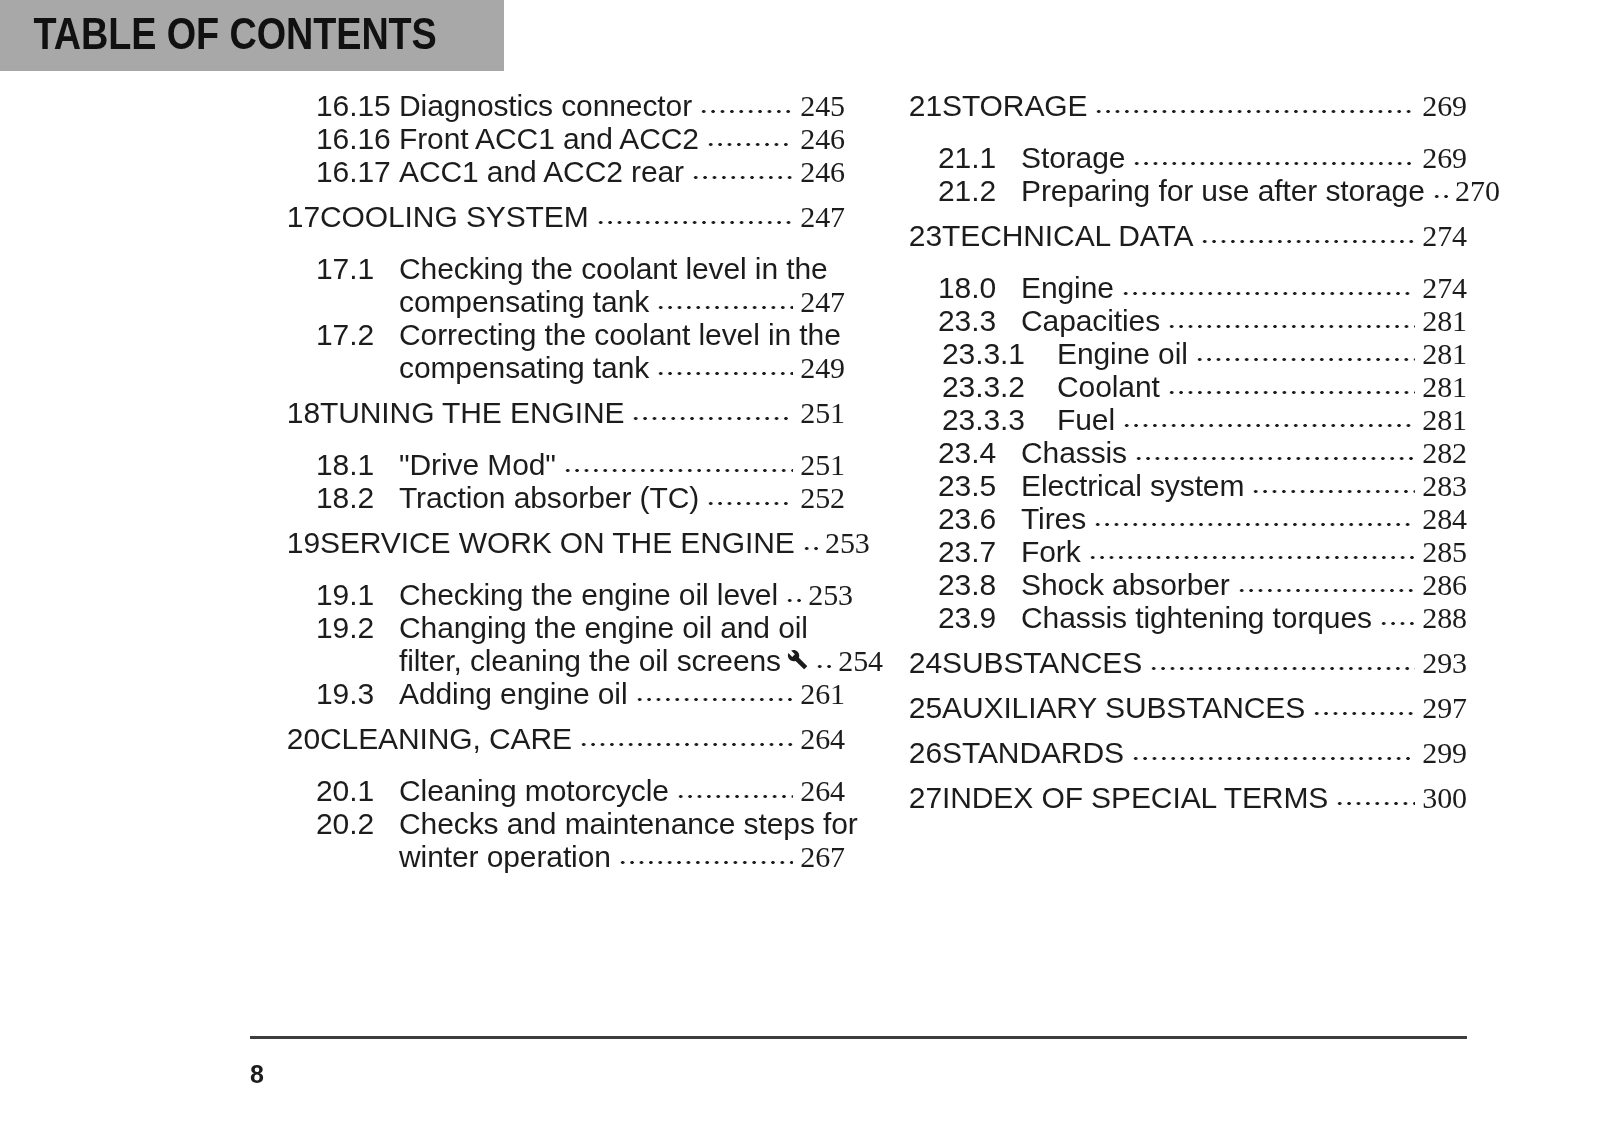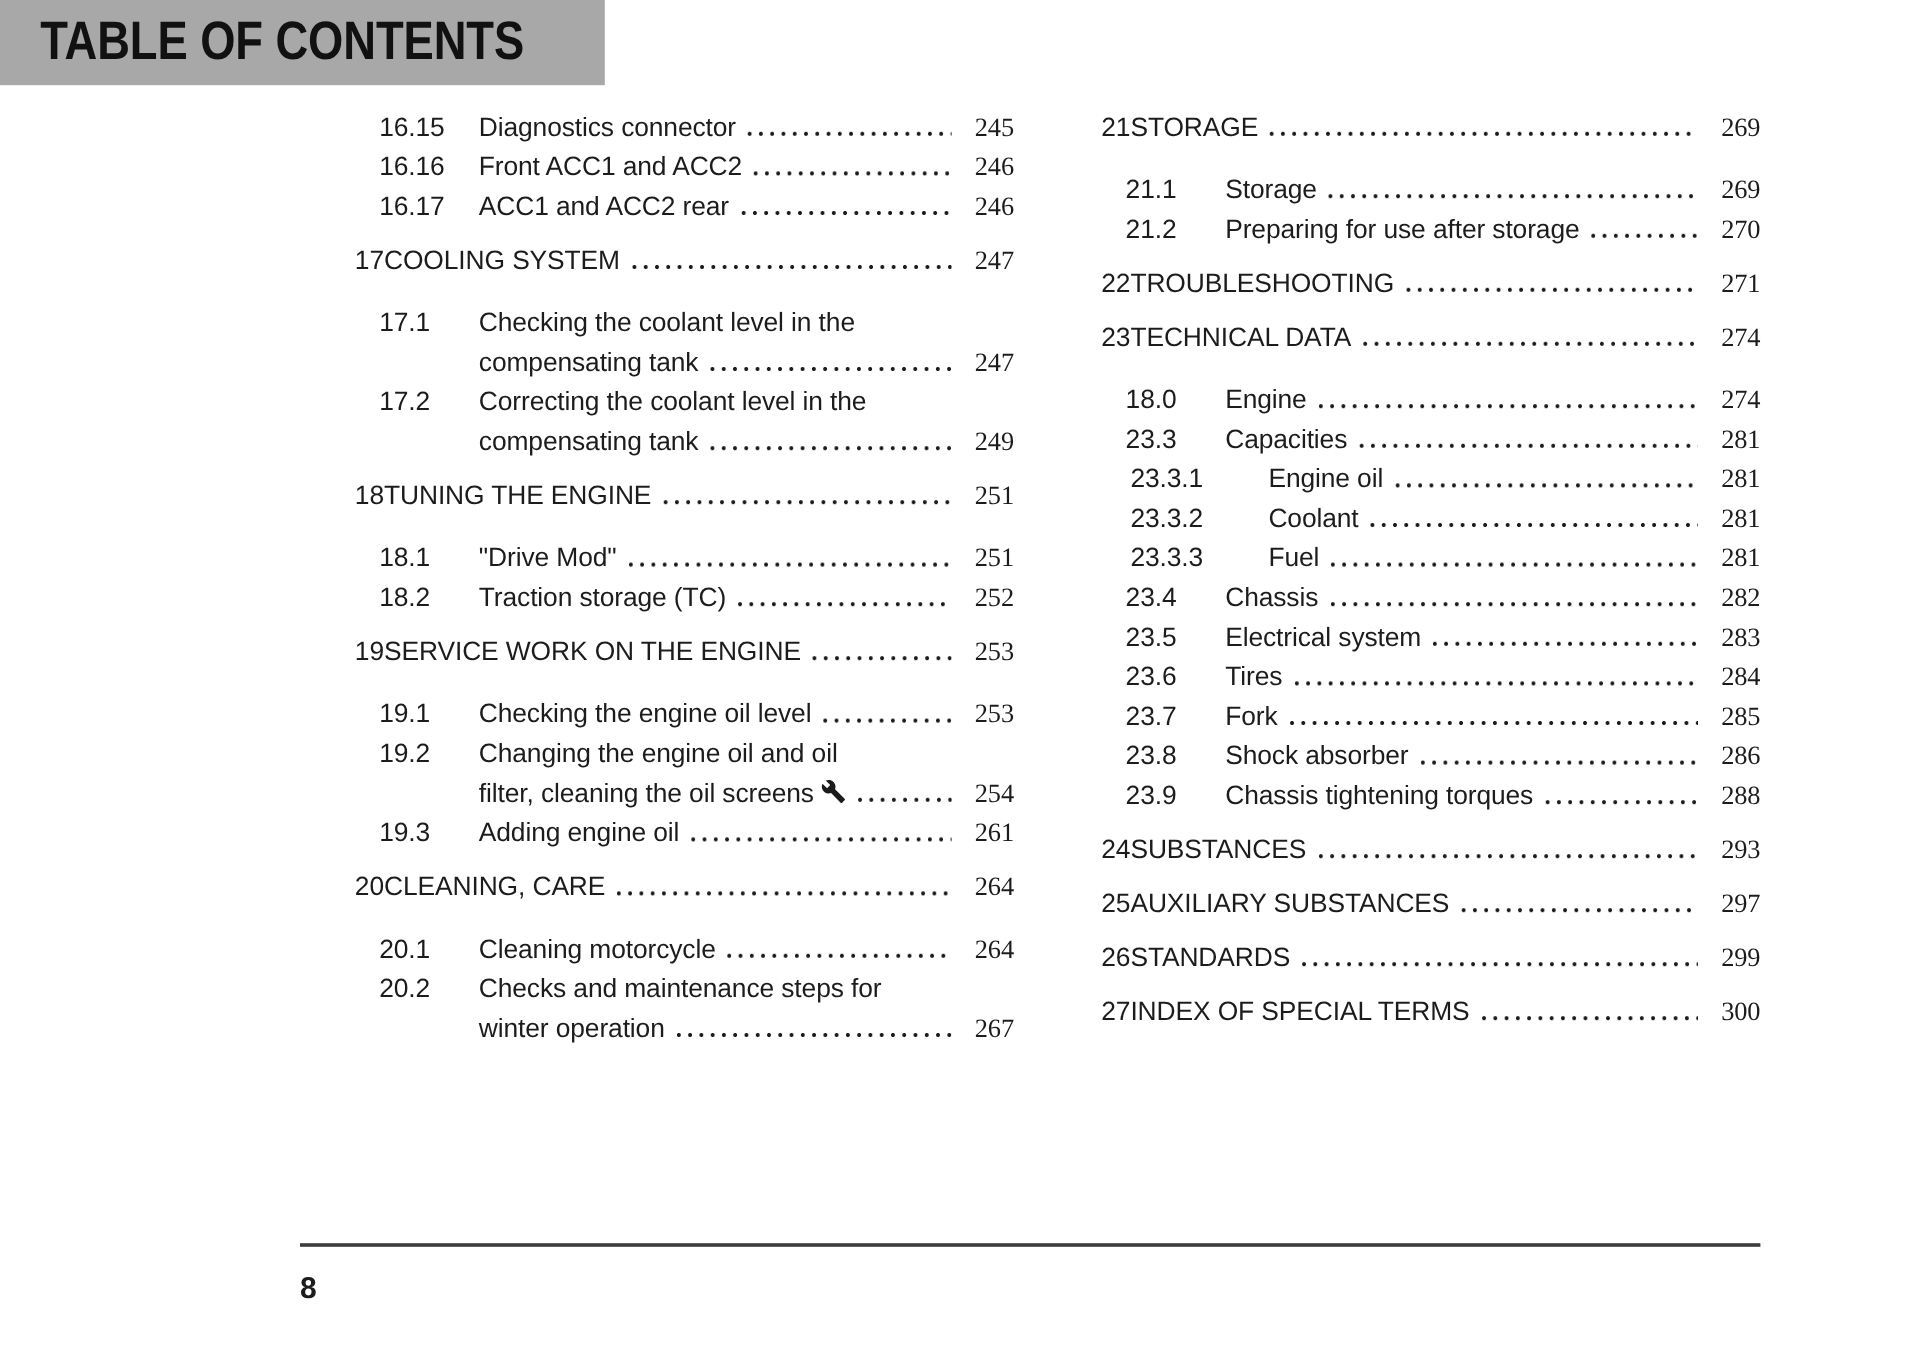--- a/index.html
+++ b/index.html
@@ -28,21 +28,21 @@
     color:#111;
   }
 
   
   .toc{
     position:absolute;left:268px;top:89px;width:1199px;
     display:flex;gap:45px;
   }
   .col{width:577px;flex:none;}
 
-  .entry{font-size:22px;}
+  .entry{font-size:30px;}
   .entry.gap-chapter{margin-top:12px;}
   .entry.gap-first{margin-top:19px;}
 
   .line{
     display:flex;align-items:baseline;line-height:33px;
   }
   .num{flex:none;white-space:nowrap;}
   .title{flex:none;white-space:nowrap;}
   .lvl-chapter .num{width:52px;text-align:right;}
   .lvl-section{padding-left:48px;}
@@ -171,21 +171,21 @@
       <span class="title">"Drive Mod"</span>
 
       <span class="leader"></span>
       <span class="pg">251</span>
     </div>
       </div>
       <div class="entry lvl-section">
 
   <div class="line">
       <span class="num">18.2</span>
-      <span class="title">Traction storage (TC)</span>
+      <span class="title">Traction absorber (TC)</span>
 
       <span class="leader"></span>
       <span class="pg">252</span>
     </div>
       </div>
       <div class="entry lvl-chapter gap-chapter">
 
   <div class="line">
       <span class="num">19</span>
       <span class="title">SERVICE WORK ON THE ENGINE</span>
@@ -296,30 +296,20 @@
       <span class="num">21.2</span>
       <span class="title">Preparing for use after storage</span>
 
       <span class="leader"></span>
       <span class="pg">270</span>
     </div>
       </div>
       <div class="entry lvl-chapter gap-chapter">
 
   <div class="line">
-      <span class="num">22</span>
-      <span class="title">TROUBLESHOOTING</span>
-
-      <span class="leader"></span>
-      <span class="pg">271</span>
-    </div>
-      </div>
-      <div class="entry lvl-chapter gap-chapter">
-
-  <div class="line">
       <span class="num">23</span>
       <span class="title">TECHNICAL DATA</span>
 
       <span class="leader"></span>
       <span class="pg">274</span>
     </div>
       </div>
       <div class="entry lvl-section gap-first">
 
   <div class="line">

